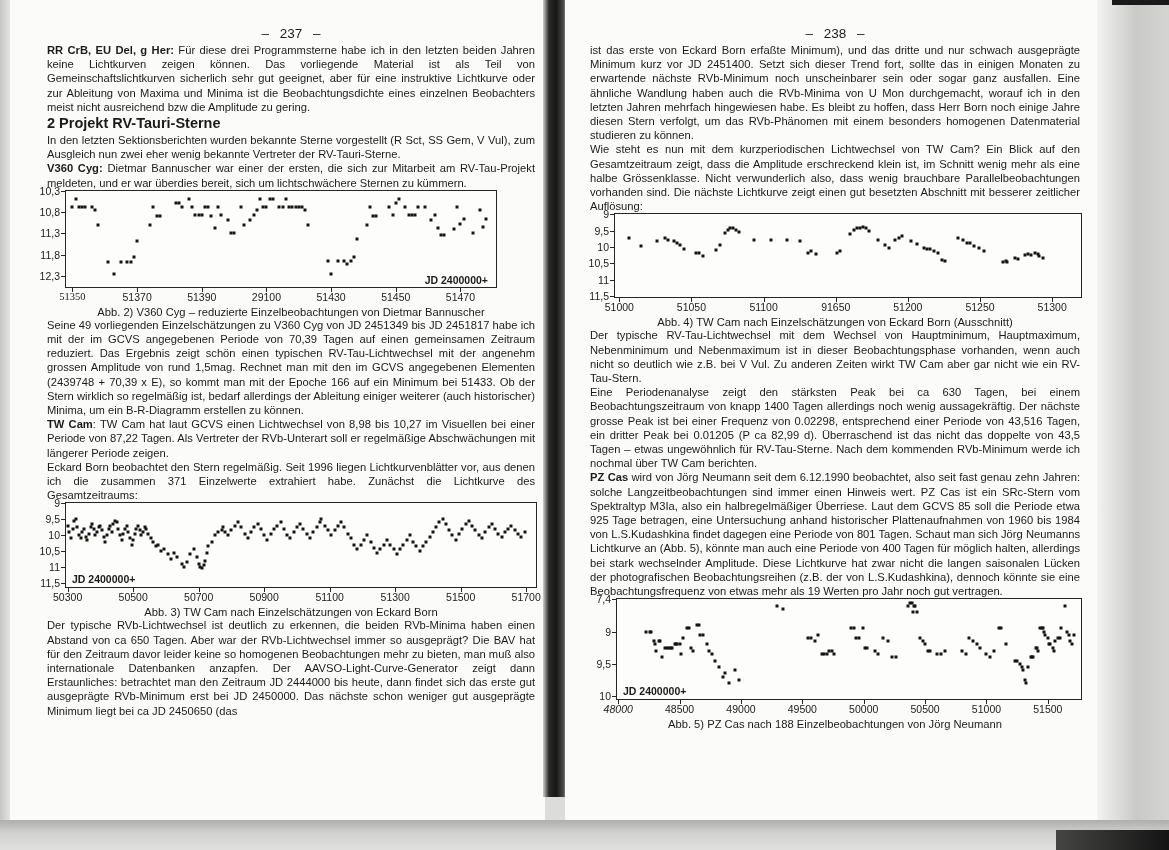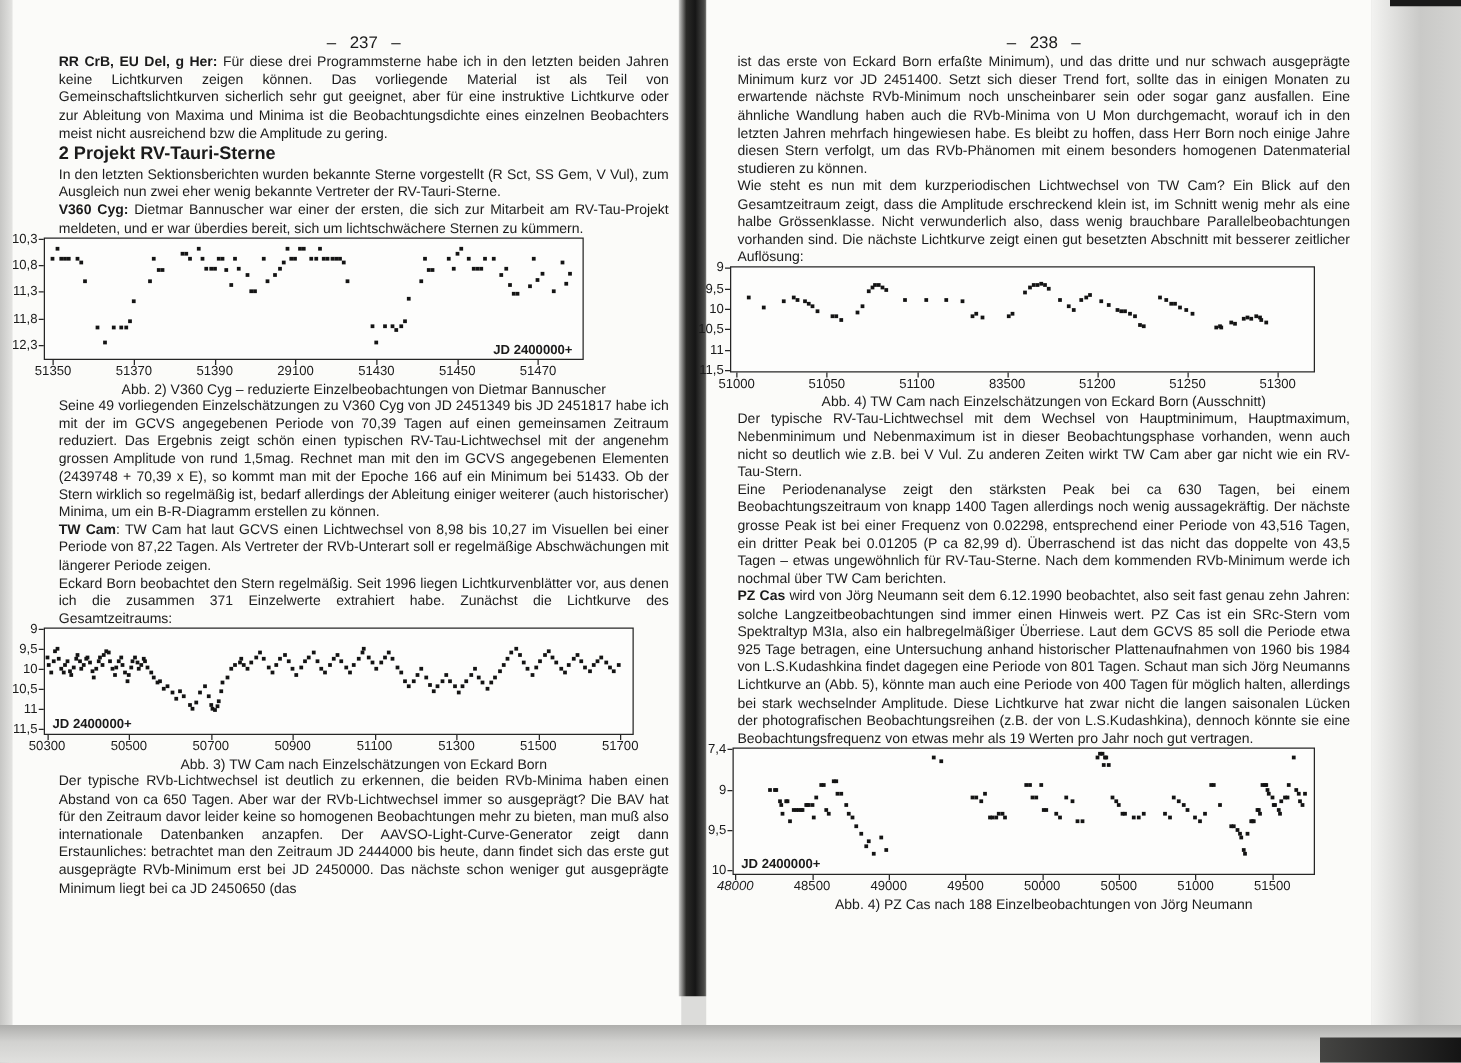--- a/index.html
+++ b/index.html
@@ -8,21 +8,21 @@
   #left-page{left:10px;width:535px;height:822px;padding:26px 10px 0 37px;}
   #right-page{left:565px;width:532px;height:831px;padding:26px 17px 0 25px;}
   .pnum{text-align:center;font-size:13.5px;word-spacing:7px;margin:0 0 2px 0;}
   p.body{font-size:11.2px;line-height:14.2px;text-align:justify;margin:0;hyphens:none;}
   b.lead{font-weight:bold;}
   h2.sec{font-size:14.5px;font-weight:bold;margin:0;line-height:19px;}
   .mt24{margin-top:24px}.mt22{margin-top:22px}.mt20{margin-top:20px}.mt16{margin-top:16px}
   .mt12{margin-top:12px}.mt10{margin-top:10px}.mt8{margin-top:8px}.mt7{margin-top:7px}
   .mt6{margin-top:6px}.mt4{margin-top:4px}.mt3{margin-top:3px}
   figure.chart{margin:0;position:relative;}
-  .plot{position:relative;border:1px solid #262626;background:#fdfdfc;}
+  .plot{position:relative;margin-left:30px;border:1px solid #262626;background:#fdfdfc;}
   .ylab{position:absolute;right:calc(100% + 6px);transform:translateY(-50%);
     font-size:10.5px;white-space:nowrap;}
   .xlab{position:absolute;top:calc(100% + 4px);transform:translateX(-50%);font-size:10.5px;}
   .xt{position:absolute;bottom:-5px;width:1px;height:4px;background:#262626;}
   .yt{position:absolute;left:-5px;width:4px;height:1px;background:#262626;}
   .dot{position:absolute;width:3px;height:3px;background:#141414;transform:translate(-50%,-50%);}
   .jd{position:absolute;font-size:10.5px;font-weight:bold;}
   .jd.br{right:8px;bottom:1px;} .jd.bl{left:6px;bottom:2px;}
   .fig-caption{font-size:11.2px;text-align:center;margin:0;}
   
@@ -54,21 +54,21 @@
         <span class="ylab" style="top: 0%;">10,3</span>
         <i class="yt" style="top: 0%;"></i>
         <span class="ylab" style="top: 22.2222%;">10,8</span>
         <i class="yt" style="top: 22.2222%;"></i>
         <span class="ylab" style="top: 44.4444%;">11,3</span>
         <i class="yt" style="top: 44.4444%;"></i>
         <span class="ylab" style="top: 66.6667%;">11,8</span>
         <i class="yt" style="top: 66.6667%;"></i>
         <span class="ylab" style="top: 88.8889%;">12,3</span>
         <i class="yt" style="top: 88.8889%;"></i>
-        <span class="xlab" style="left: 1.50376%;">51350</span>
+        <span class="xlab" style="left: 1.50376%; font-family: Liberation Serif, serif;">51350</span>
         <i class="xt" style="left: 1.50376%;"></i>
         <span class="xlab" style="left: 16.5414%;">51370</span>
         <i class="xt" style="left: 16.5414%;"></i>
         <span class="xlab" style="left: 31.5789%;">51390</span>
         <i class="xt" style="left: 31.5789%;"></i>
         <span class="xlab" style="left: 46.6165%;">29100</span>
         <i class="xt" style="left: 46.6165%;"></i>
         <span class="xlab" style="left: 61.6541%;">51430</span>
         <i class="xt" style="left: 61.6541%;"></i>
         <span class="xlab" style="left: 76.6917%;">51450</span>
@@ -400,21 +400,21 @@
         <span class="ylab" style="top: 78.4314%;">11</span>
         <i class="yt" style="top: 78.4314%;"></i>
         <span class="ylab" style="top: 98.0392%;">11,5</span>
         <i class="yt" style="top: 98.0392%;"></i>
         <span class="xlab" style="left: 0.928793%;">51000</span>
         <i class="xt" style="left: 0.928793%;"></i>
         <span class="xlab" style="left: 16.4087%;">51050</span>
         <i class="xt" style="left: 16.4087%;"></i>
         <span class="xlab" style="left: 31.8885%;">51100</span>
         <i class="xt" style="left: 31.8885%;"></i>
-        <span class="xlab" style="left: 47.3684%;">83500</span>
+        <span class="xlab" style="left: 47.3684%;">91650</span>
         <i class="xt" style="left: 47.3684%;"></i>
         <span class="xlab" style="left: 62.8483%;">51200</span>
         <i class="xt" style="left: 62.8483%;"></i>
         <span class="xlab" style="left: 78.3282%;">51250</span>
         <i class="xt" style="left: 78.3282%;"></i>
         <span class="xlab" style="left: 93.808%;">51300</span>
         <i class="xt" style="left: 93.808%;"></i>
         <i class="dot" style="left: 3.09598%; top: 28.6275%;"></i>
         <i class="dot" style="left: 5.57276%; top: 38.0392%;"></i>
         <i class="dot" style="left: 8.97833%; top: 32.549%;"></i>
@@ -637,19 +637,19 @@
         <i class="dot" style="left: 95.7672%; top: 29.0323%;"></i>
         <i class="dot" style="left: 96.5608%; top: 6.45161%;"></i>
         <i class="dot" style="left: 97.0899%; top: 32.2581%;"></i>
         <i class="dot" style="left: 97.3545%; top: 35.4839%;"></i>
         <i class="dot" style="left: 97.619%; top: 41.9355%;"></i>
         <i class="dot" style="left: 98.1481%; top: 45.1613%;"></i>
         <i class="dot" style="left: 98.4127%; top: 35.4839%;"></i>
         <span class="jd bl">JD 2400000+</span>
       </div>
   </figure>
-  <div class="fig-caption mt6">Abb. 4) PZ Cas nach 188 Einzelbeobachtungen von Jörg Neumann</div>
+  <div class="fig-caption mt6">Abb. 5) PZ Cas nach 188 Einzelbeobachtungen von Jörg Neumann</div>
 </div>
 
 <div id="right-curl"></div>
 <div id="top-right-bar"></div>
 <div id="bottom-band"></div>
 <div id="bottom-right-bar"></div>
 
 </body></html>

